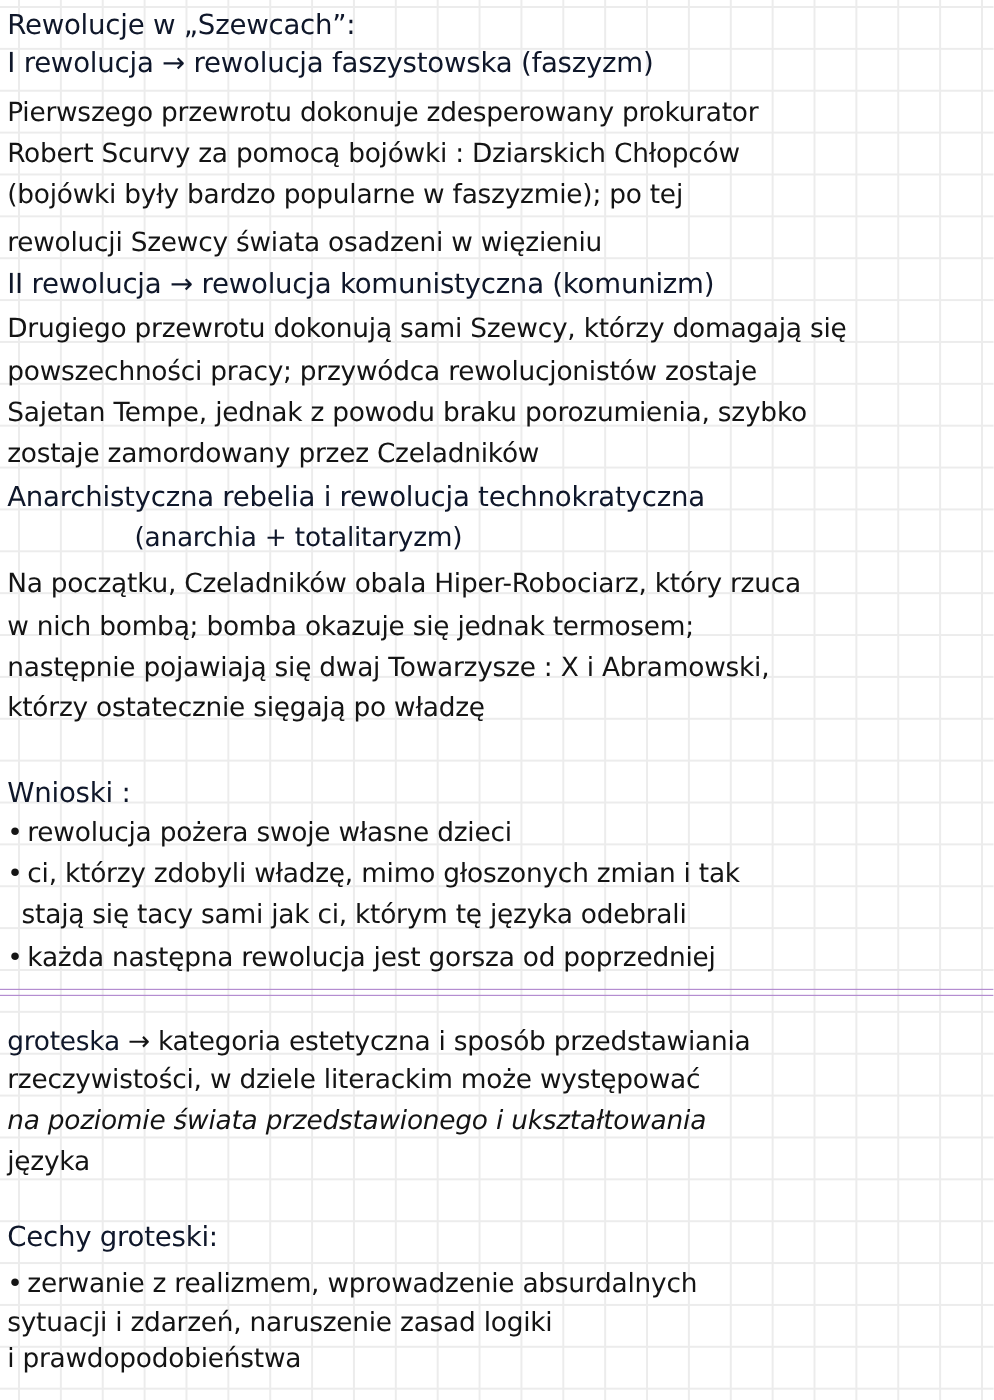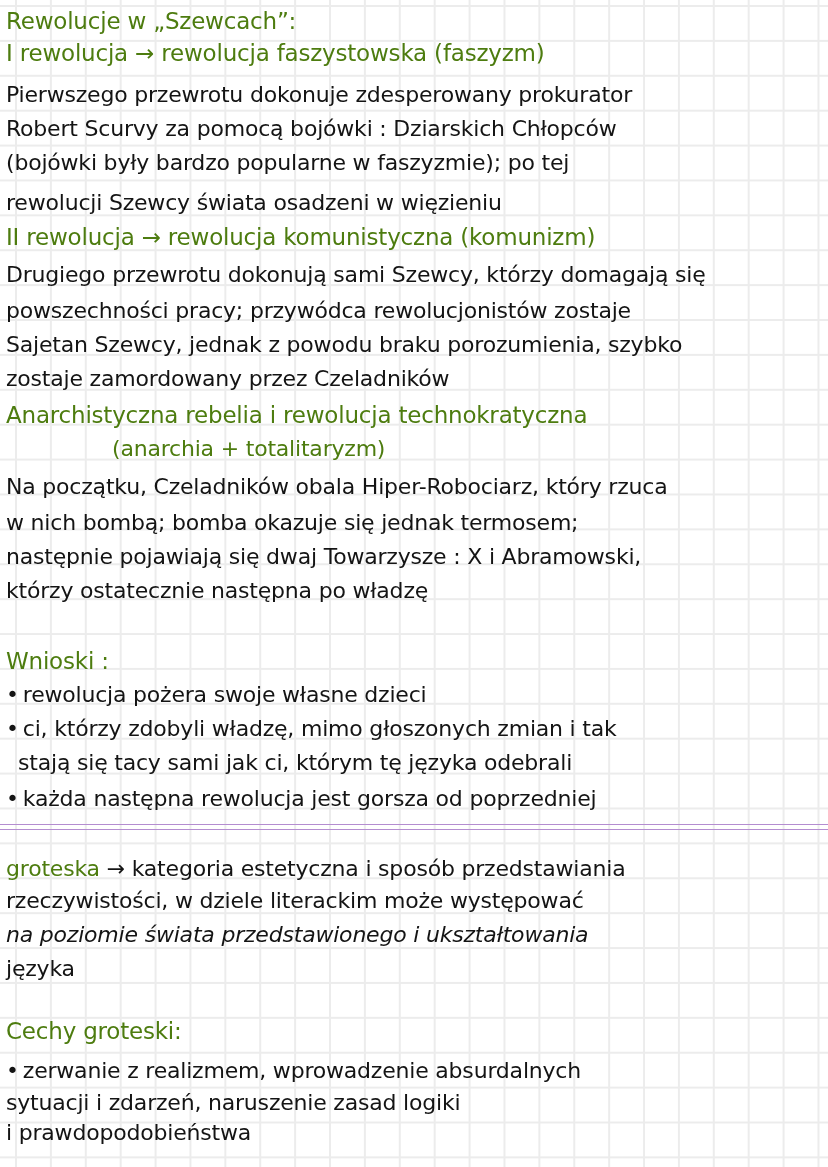--- a/index.html
+++ b/index.html
@@ -15,21 +15,21 @@
       font-family: "DejaVu Sans", sans-serif;
     }
     .line {
       position: absolute; left: 6px;
       white-space: nowrap;
       color: #141414;
       font-size: 22px;
       letter-spacing: -0.2px;
       transform-origin: left top;
     }
-    .purple { color: #4d7c0f; }
+    .purple { color: #0f172a; }
     .heading { font-size: 23px; }
     .divider {
       position: absolute; left: 0; width: 828px; top: 824px;
       height: 4px;
       border-top: 1.5px solid #b48dd0;
       border-bottom: 1.5px solid #b48dd0;
     }
     .bullet::before { content: "•"; margin-right: 4px; }
   </style>
 </head>
@@ -40,29 +40,29 @@
   <div class="line purple heading" style="top:8px;">Rewolucje w „Szewcach”:</div>
   <div class="line purple heading" style="top:40px;">I rewolucja → rewolucja faszystowska (faszyzm)</div>
   <div class="line" style="top:82px;">Pierwszego przewrotu dokonuje zdesperowany prokurator</div>
   <div class="line" style="top:116px;">Robert Scurvy za pomocą bojówki : Dziarskich Chłopców</div>
   <div class="line" style="top:150px;">(bojówki były bardzo popularne w faszyzmie); po tej</div>
   <div class="line" style="top:190px;">rewolucji Szewcy świata osadzeni w więzieniu</div>
 
   <div class="line purple heading" style="top:224px;">II rewolucja → rewolucja komunistyczna (komunizm)</div>
   <div class="line" style="top:262px;">Drugiego przewrotu dokonują sami Szewcy, którzy domagają się</div>
   <div class="line" style="top:298px;">powszechności pracy; przywódca rewolucjonistów zostaje</div>
-  <div class="line" style="top:332px;">Sajetan Szewcy, jednak z powodu braku porozumienia, szybko</div>
+  <div class="line" style="top:332px;">Sajetan Tempe, jednak z powodu braku porozumienia, szybko</div>
   <div class="line" style="top:366px;">zostaje zamordowany przez Czeladników</div>
 
   <div class="line purple heading" style="top:402px;">Anarchistyczna rebelia i rewolucja technokratyczna</div>
   <div class="line purple" style="top:436px; left:112px;">(anarchia + totalitaryzm)</div>
   <div class="line" style="top:474px;">Na początku, Czeladników obala Hiper-Robociarz, który rzuca</div>
   <div class="line" style="top:510px;">w nich bombą; bomba okazuje się jednak termosem;</div>
   <div class="line" style="top:544px;text-align:center;">następnie pojawiają się dwaj Towarzysze : X i Abramowski,</div>
-  <div class="line" style="top:578px;">którzy ostatecznie następna po władzę</div>
+  <div class="line" style="top:578px;">którzy ostatecznie sięgają po władzę</div>
 
   <div class="line purple heading" style="top:648px;">Wnioski :</div>
   <div class="line bullet" style="top:682px;">rewolucja pożera swoje własne dzieci</div>
   <div class="line bullet" style="top:716px;">ci, którzy zdobyli władzę, mimo głoszonych zmian i tak</div>
   <div class="line" style="top:750px; left:18px;">stają się tacy sami jak ci, którym tę języka odebrali</div>
   <div class="line bullet" style="top:786px;">każda następna rewolucja jest gorsza od poprzedniej</div>
 
   <div class="divider"></div>
 
   <div class="line" style="top:856px;">

